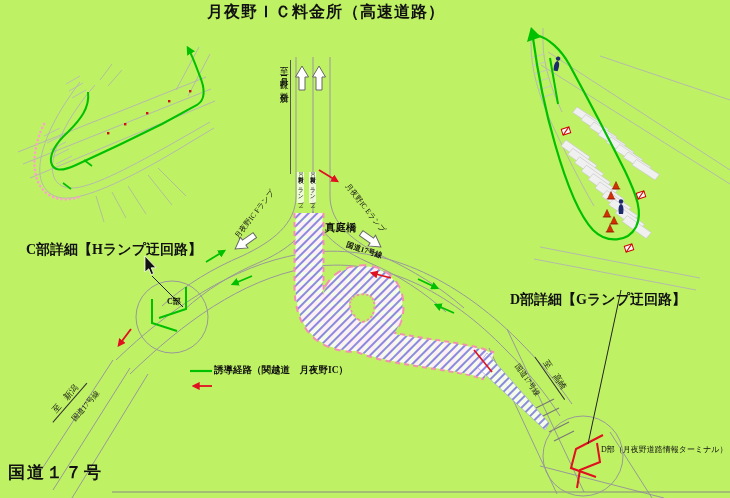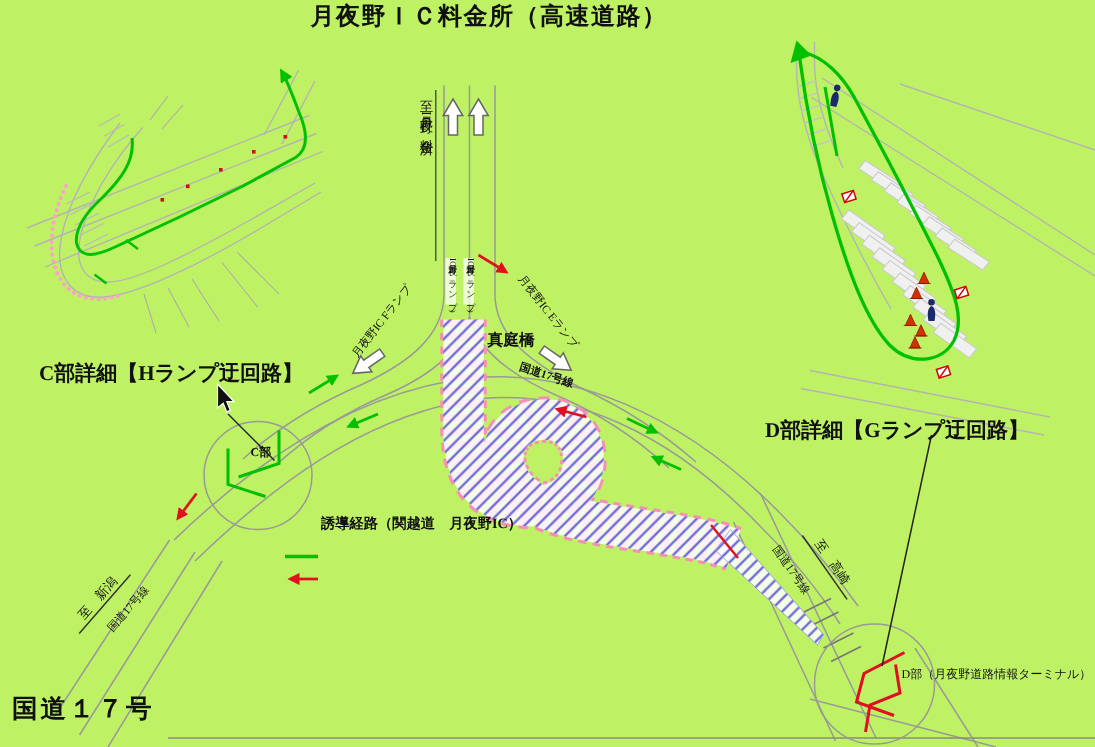--- a/index.html
+++ b/index.html
@@ -2,31 +2,31 @@
 <html><head>
 <meta charset="utf-8">
 <style>
   html,body{margin:0;padding:0;background:#fff;}
   .stage{position:relative;width:730px;height:498px;background:#bef264;overflow:hidden;
          font-family:Liberation Serif, serif;}
   .stage svg{position:absolute;left:0;top:0;}
   .lbl{position:absolute;color:#111;white-space:nowrap;line-height:1.15;}
   .title{left:161px;top:3px;width:330px;text-align:center;font-size:16px;font-weight:bold;letter-spacing:1px;}
   .c-inset-lbl{left:2px;top:242px;font-size:14px;font-weight:600;margin-left:24px;}
-  .d-inset-lbl{left:510px;top:280px;font-size:14px;font-weight:600;}
+  .d-inset-lbl{left:510px;top:292px;font-size:14px;font-weight:600;}
   .to-tollgate{left:279px;top:60px;font-size:9px;writing-mode:vertical-rl;height:114px;
                border-right:1px solid #555;padding-right:1px;letter-spacing:1px;}
   .ramp-f{left:212px;top:210px;width:86px;text-align:center;font-size:7.5px;transform:rotate(-52deg);}
   .ramp-e{left:322px;top:204px;width:86px;text-align:center;font-size:7.5px;transform:rotate(52deg);}
   .ramp-g,.ramp-h{top:172px;font-size:6px;writing-mode:vertical-rl;background:rgba(255,255,255,.72);}
   .ramp-g{left:297px;} .ramp-h{left:309px;}
   .bridge{left:325px;top:222px;font-size:10.5px;font-weight:bold;}
   .r17-center{left:345px;top:249px;width:54px;font-size:7.5px;font-weight:bold;transform:rotate(18deg);}
   .closure{left:288px;top:344px;font-size:13px;font-weight:600;color:#2952e3;letter-spacing:1px;}
-  .legend-1{left:214px;top:345px;font-size:9.5px;font-weight:bold;}
+  .legend-1{left:214px;top:365px;font-size:9.5px;font-weight:bold;}
   .legend-2{left:214px;top:380px;font-size:9.5px;font-weight:bold;}
   .to-niigata{left:40px;top:394px;width:52px;font-size:8.5px;transform:rotate(-49deg);
               border-bottom:1px solid #333;text-align:center;}
   .r17-sw{left:56px;top:402px;width:60px;font-size:7.5px;transform:rotate(-49deg);text-align:center;}
   .to-takasaki{left:528px;top:370px;width:52px;font-size:8.5px;transform:rotate(55deg);
                border-bottom:1px solid #333;text-align:center;}
   .r17-se{left:497px;top:376px;width:60px;font-size:7.5px;transform:rotate(55deg);text-align:center;}
   .c-part{left:133px;top:297px;font-size:8px;font-weight:bold;padding-left:34px;}
   .d-part{left:601px;top:445px;font-size:8px;}
   .r17-big{left:8px;top:463px;font-size:17px;font-weight:bold;letter-spacing:2px;}

